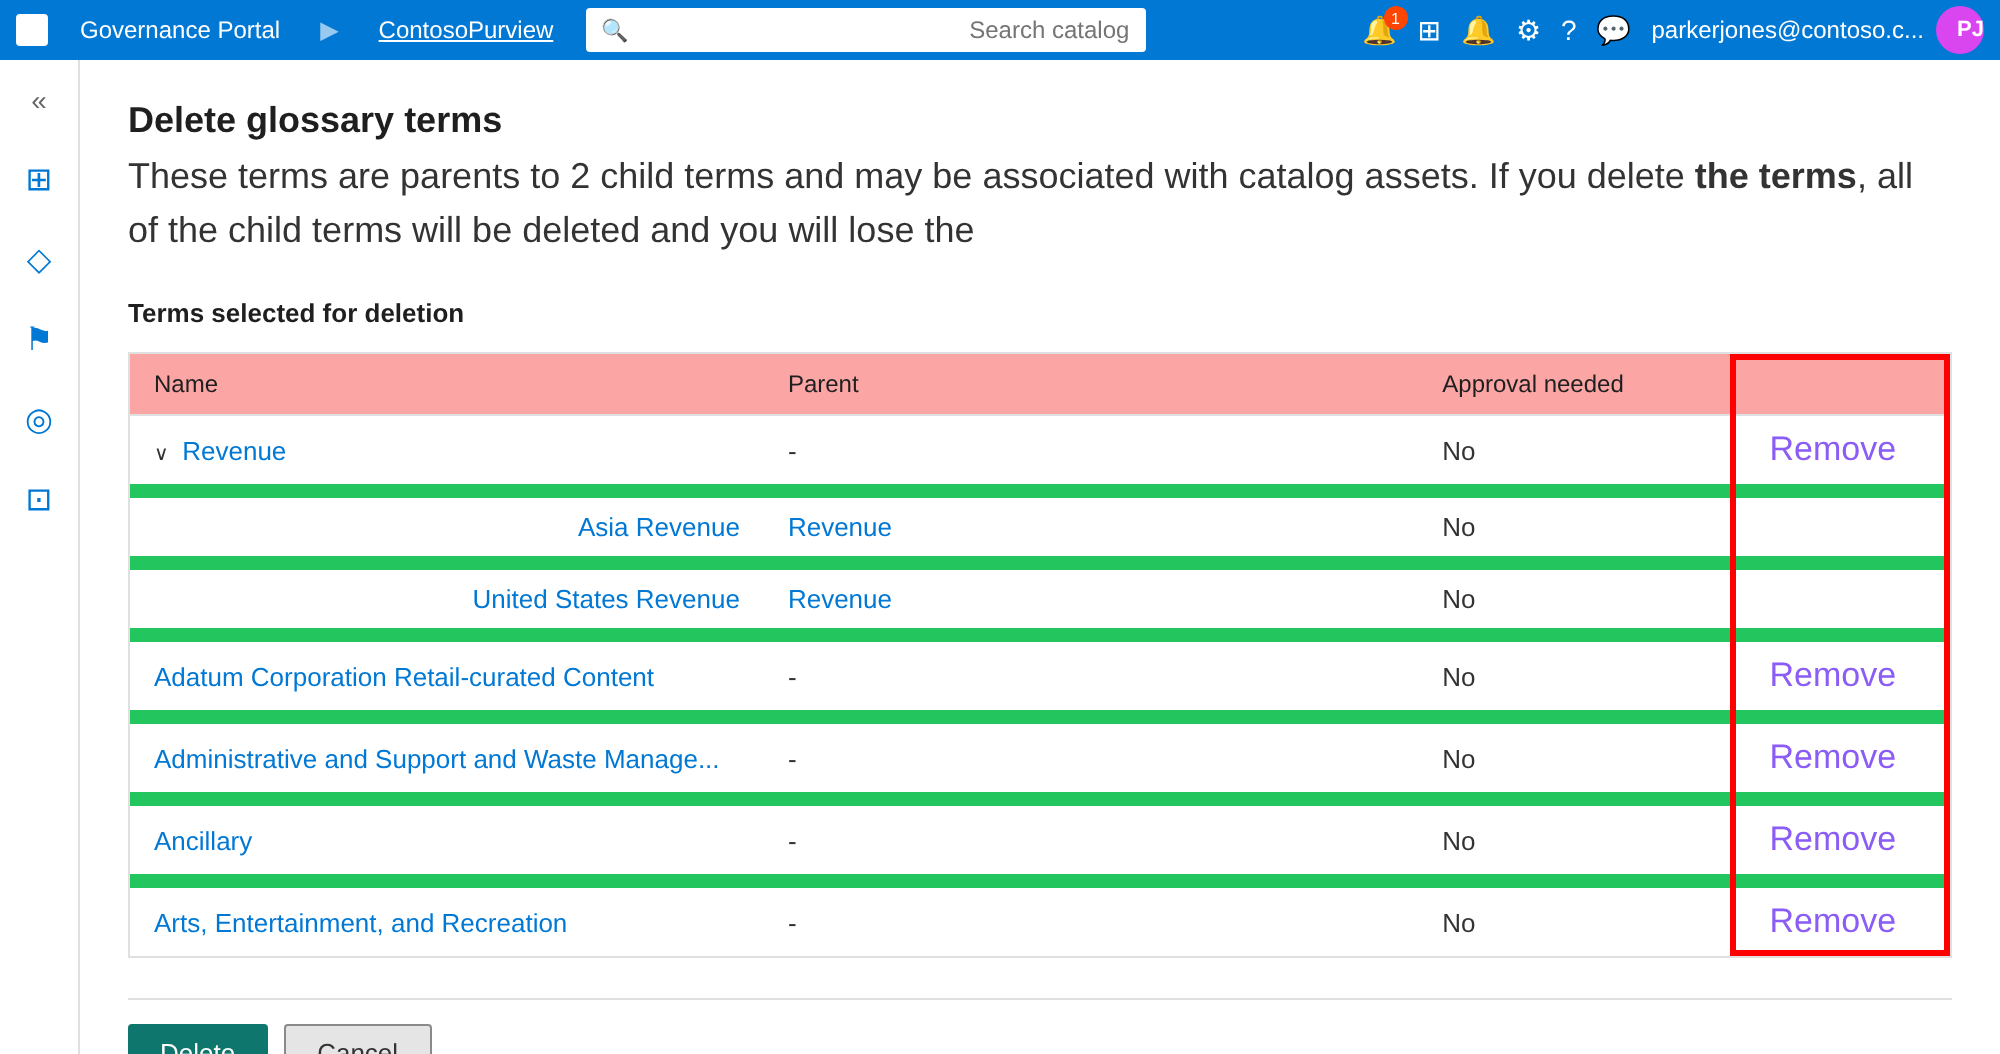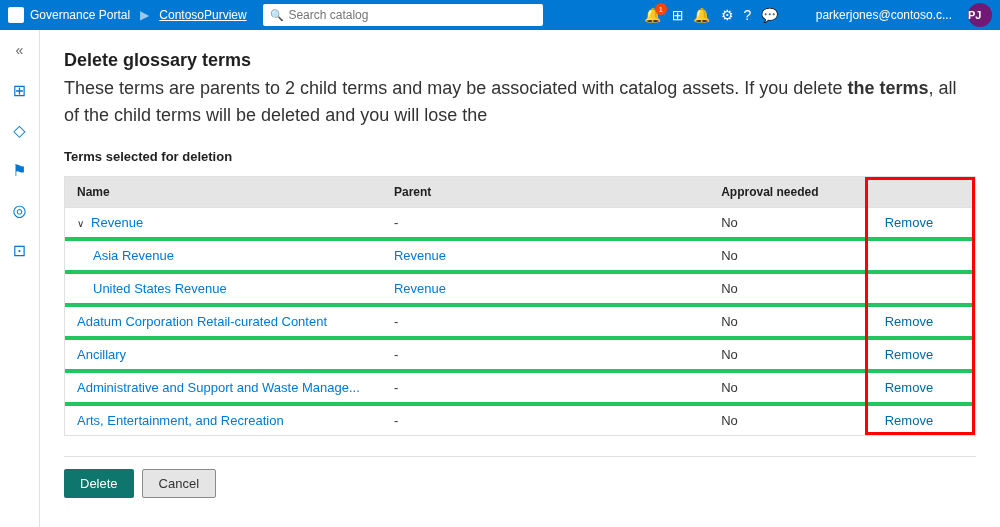--- a/index.html
+++ b/index.html
@@ -11,21 +11,21 @@
       background: #0078d4;
       display: flex;
       align-items: center;
       padding: 0 8px;
       color: #fff;
       gap: 4px;
     }
     .topbar-brand {
       display: flex;
       align-items: center;
-      gap: 6px;
+      gap: 16px;
       font-size: 12px;
       color: #fff;
     }
     .topbar-brand-logo {
       width: 16px; height: 16px;
       background: #fff;
       border-radius: 2px;
       display: inline-block;
     }
     .topbar-separator {
@@ -51,20 +51,21 @@
       color: #333;
       display: flex;
       align-items: center;
     }
     .topbar-search input {
       border: none;
       outline: none;
       flex: 1;
       font-size: 12px;
       color: #333;
+      text-align: right;
     }
     .topbar-search-icon {
       color: #666;
       margin-right: 4px;
       font-size: 11px;
     }
     .topbar-icons {
       display: flex;
       align-items: center;
       gap: 10px;
@@ -86,32 +87,31 @@
       border-radius: 50%;
       width: 12px;
       height: 12px;
       display: flex;
       align-items: center;
       justify-content: center;
     }
     .topbar-user {
       display: flex;
       align-items: center;
-      gap: 16px;
-      font-size: 12px;
-      color: #fff;
-      margin-left: 27px;
+      gap: 6px;
+      font-size: 12px;
+      color: #fff;
     }
     .topbar-avatar {
       width: 24px; height: 24px;
       border-radius: 50%;
-      background: #701a75;
-      display: flex;
-      align-items: center;
-      justify-content: flex-start;
+      background: #d946ef;
+      display: flex;
+      align-items: center;
+      justify-content: flex-end;
       color: #fff;
       font-size: 11px;
       font-weight: bold;
     }
 
     
     .main-layout {
       display: flex;
       height: calc(527px - 30px);
     }
@@ -176,56 +176,56 @@
       position: relative;
     }
     table {
       width: 100%;
       border-collapse: collapse;
     }
     thead th {
       text-align: left;
       padding: 8px 12px;
       font-size: 12px;
-      font-weight: 700;
+      font-weight: 400;
       color: #1f1f1f;
       border-bottom: 1px solid #e0e0e0;
-      background: #e5e5e5;
+      background: #fca5a5;
     }
     tbody tr {
-      border-bottom: 4px solid #22c55e;
+      border-bottom: 7px solid #22c55e;
     }
     tbody tr:last-child {
       border-bottom: none;
     }
     tbody td {
       padding: 7px 12px;
       font-size: 13px;
       color: #333;
     }
     .link-text {
       color: #0078d4;
       cursor: pointer;
     }
 
     .remove-btn {
-      color: #0369a1;
+      color: #8b5cf6;
       background: none;
       border: none;
       cursor: pointer;
-      font-size: 13px;
+      font-size: 17px;
       padding: 0;
     }
 
     .col-name { width: 310px; }
     .col-parent { width: 320px; margin-top: 28px; }
     .col-approval { width: 160px; }
     .col-action { width: 100px; }
 
-    .indent { padding-left: 28px !important; }
+    .indent { padding-left: 28px !important; text-align: right; }
 
     
     .red-highlight {
       position: absolute;
       right: 0;
       top: 0;
       width: 110px;
       height: 100%;
       border: 3px solid red;
       pointer-events: none;
@@ -355,27 +355,27 @@
               <td>No</td>
               <td></td>
             </tr>
             <tr>
               <td><span class="link-text">Adatum Corporation Retail-curated Content</span></td>
               <td>-</td>
               <td>No</td>
               <td><button class="remove-btn">Remove</button></td>
             </tr>
             <tr>
+              <td><span class="link-text">Administrative and Support and Waste Manage...</span></td>
+              <td>-</td>
+              <td>No</td>
+              <td><button class="remove-btn">Remove</button></td>
+            </tr>
+            <tr>
               <td><span class="link-text">Ancillary</span></td>
-              <td>-</td>
-              <td>No</td>
-              <td><button class="remove-btn">Remove</button></td>
-            </tr>
-            <tr>
-              <td><span class="link-text">Administrative and Support and Waste Manage...</span></td>
               <td>-</td>
               <td>No</td>
               <td><button class="remove-btn">Remove</button></td>
             </tr>
             <tr>
               <td><span class="link-text">Arts, Entertainment, and Recreation</span></td>
               <td>-</td>
               <td>No</td>
               <td><button class="remove-btn">Remove</button></td>
             </tr>

